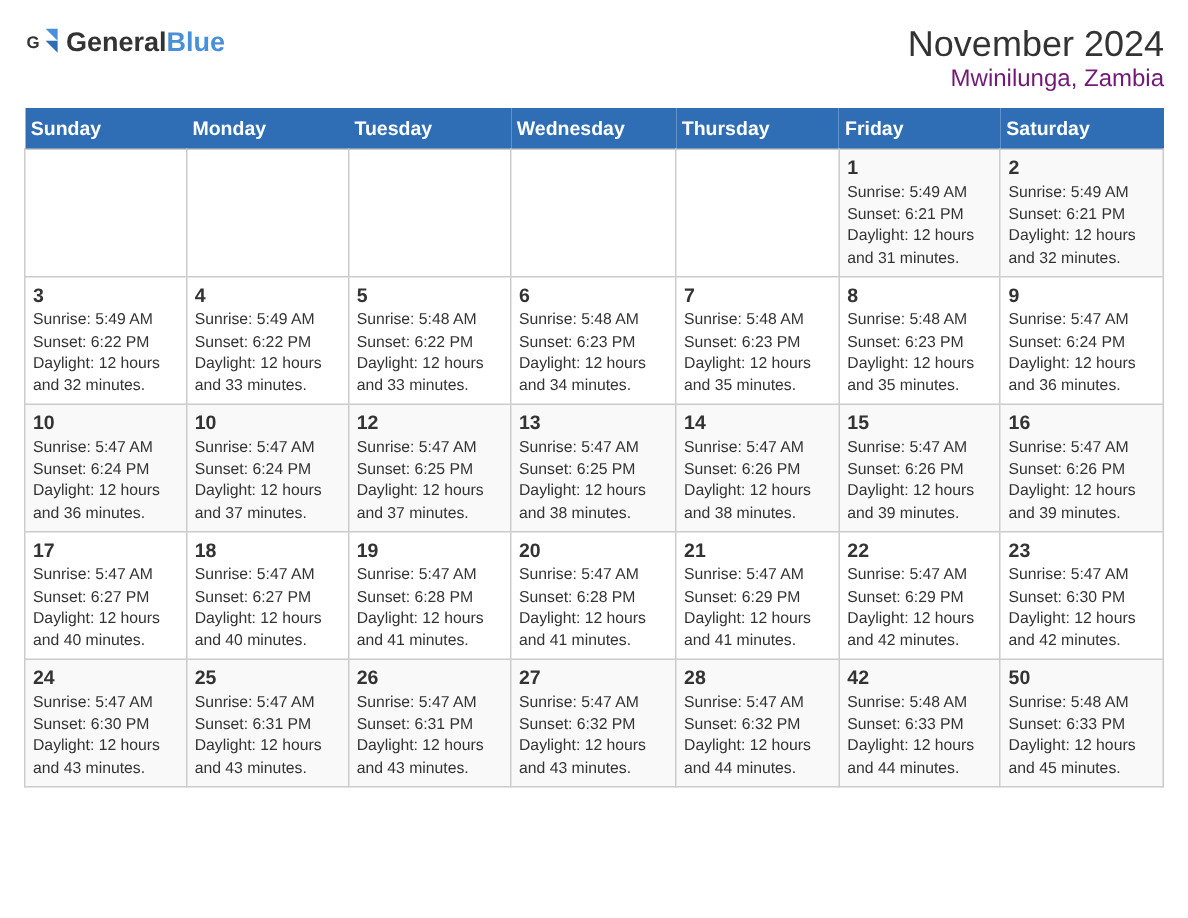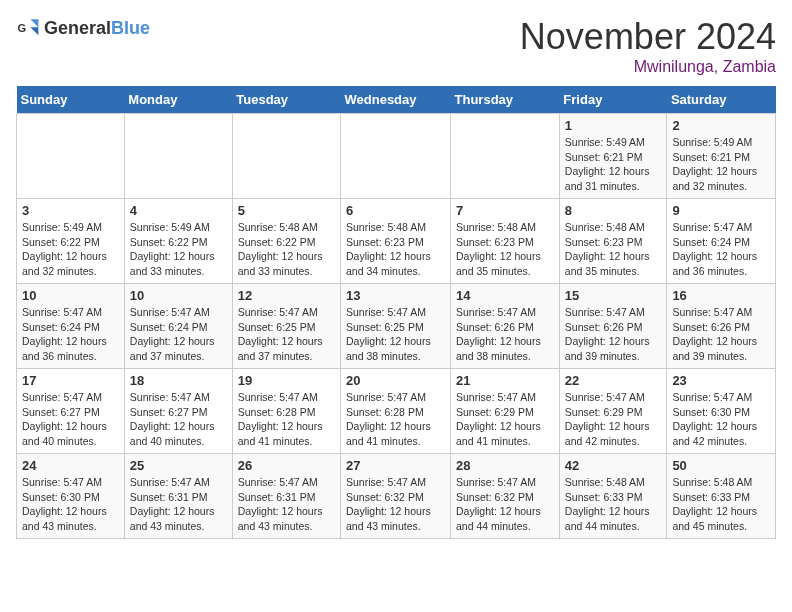--- a/index.html
+++ b/index.html
@@ -34,21 +34,21 @@
       margin-top: 13px;
     }
     .logo-icon {
       width: 24px;
       height: 24px;
     }
     .title-area {
       text-align: right;
     }
     .month-title {
-      font-size: 36px;
+      font-size: 24px;
       font-weight: normal;
       color: #333;
     }
     .location-subtitle {
       font-size: 16px;
       color: #701a75;
     }
     table {
       width: 100%;
       border-collapse: collapse;

